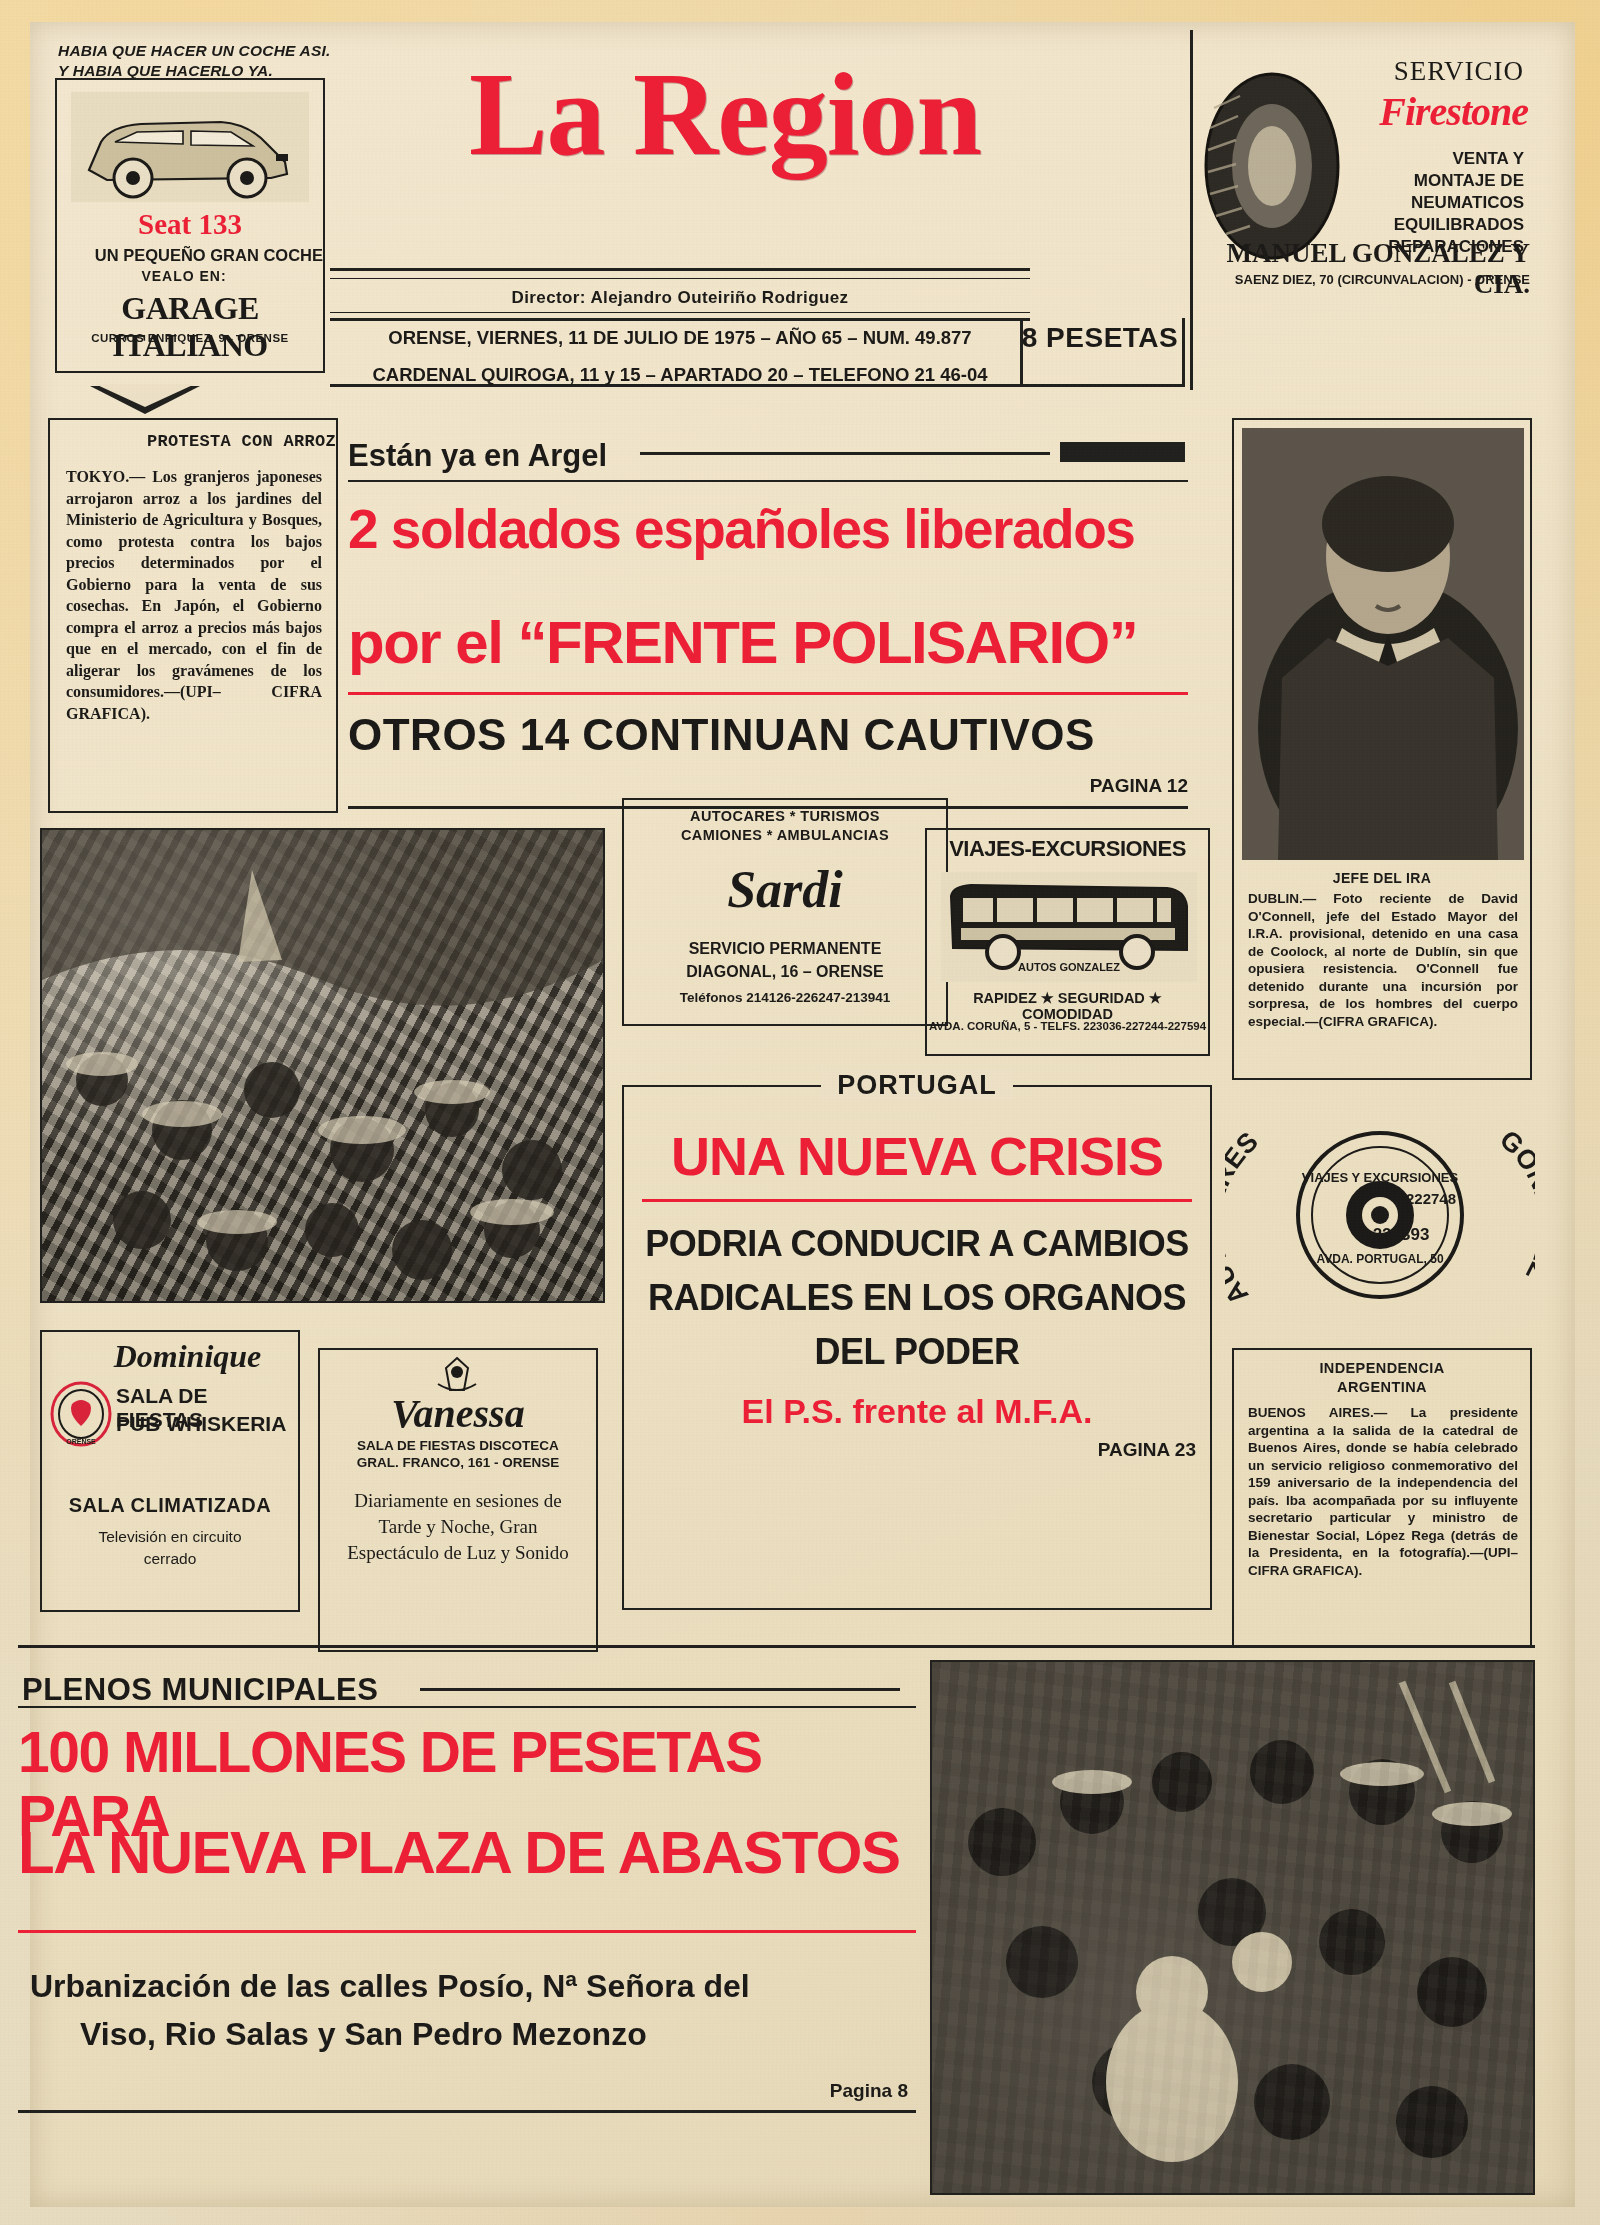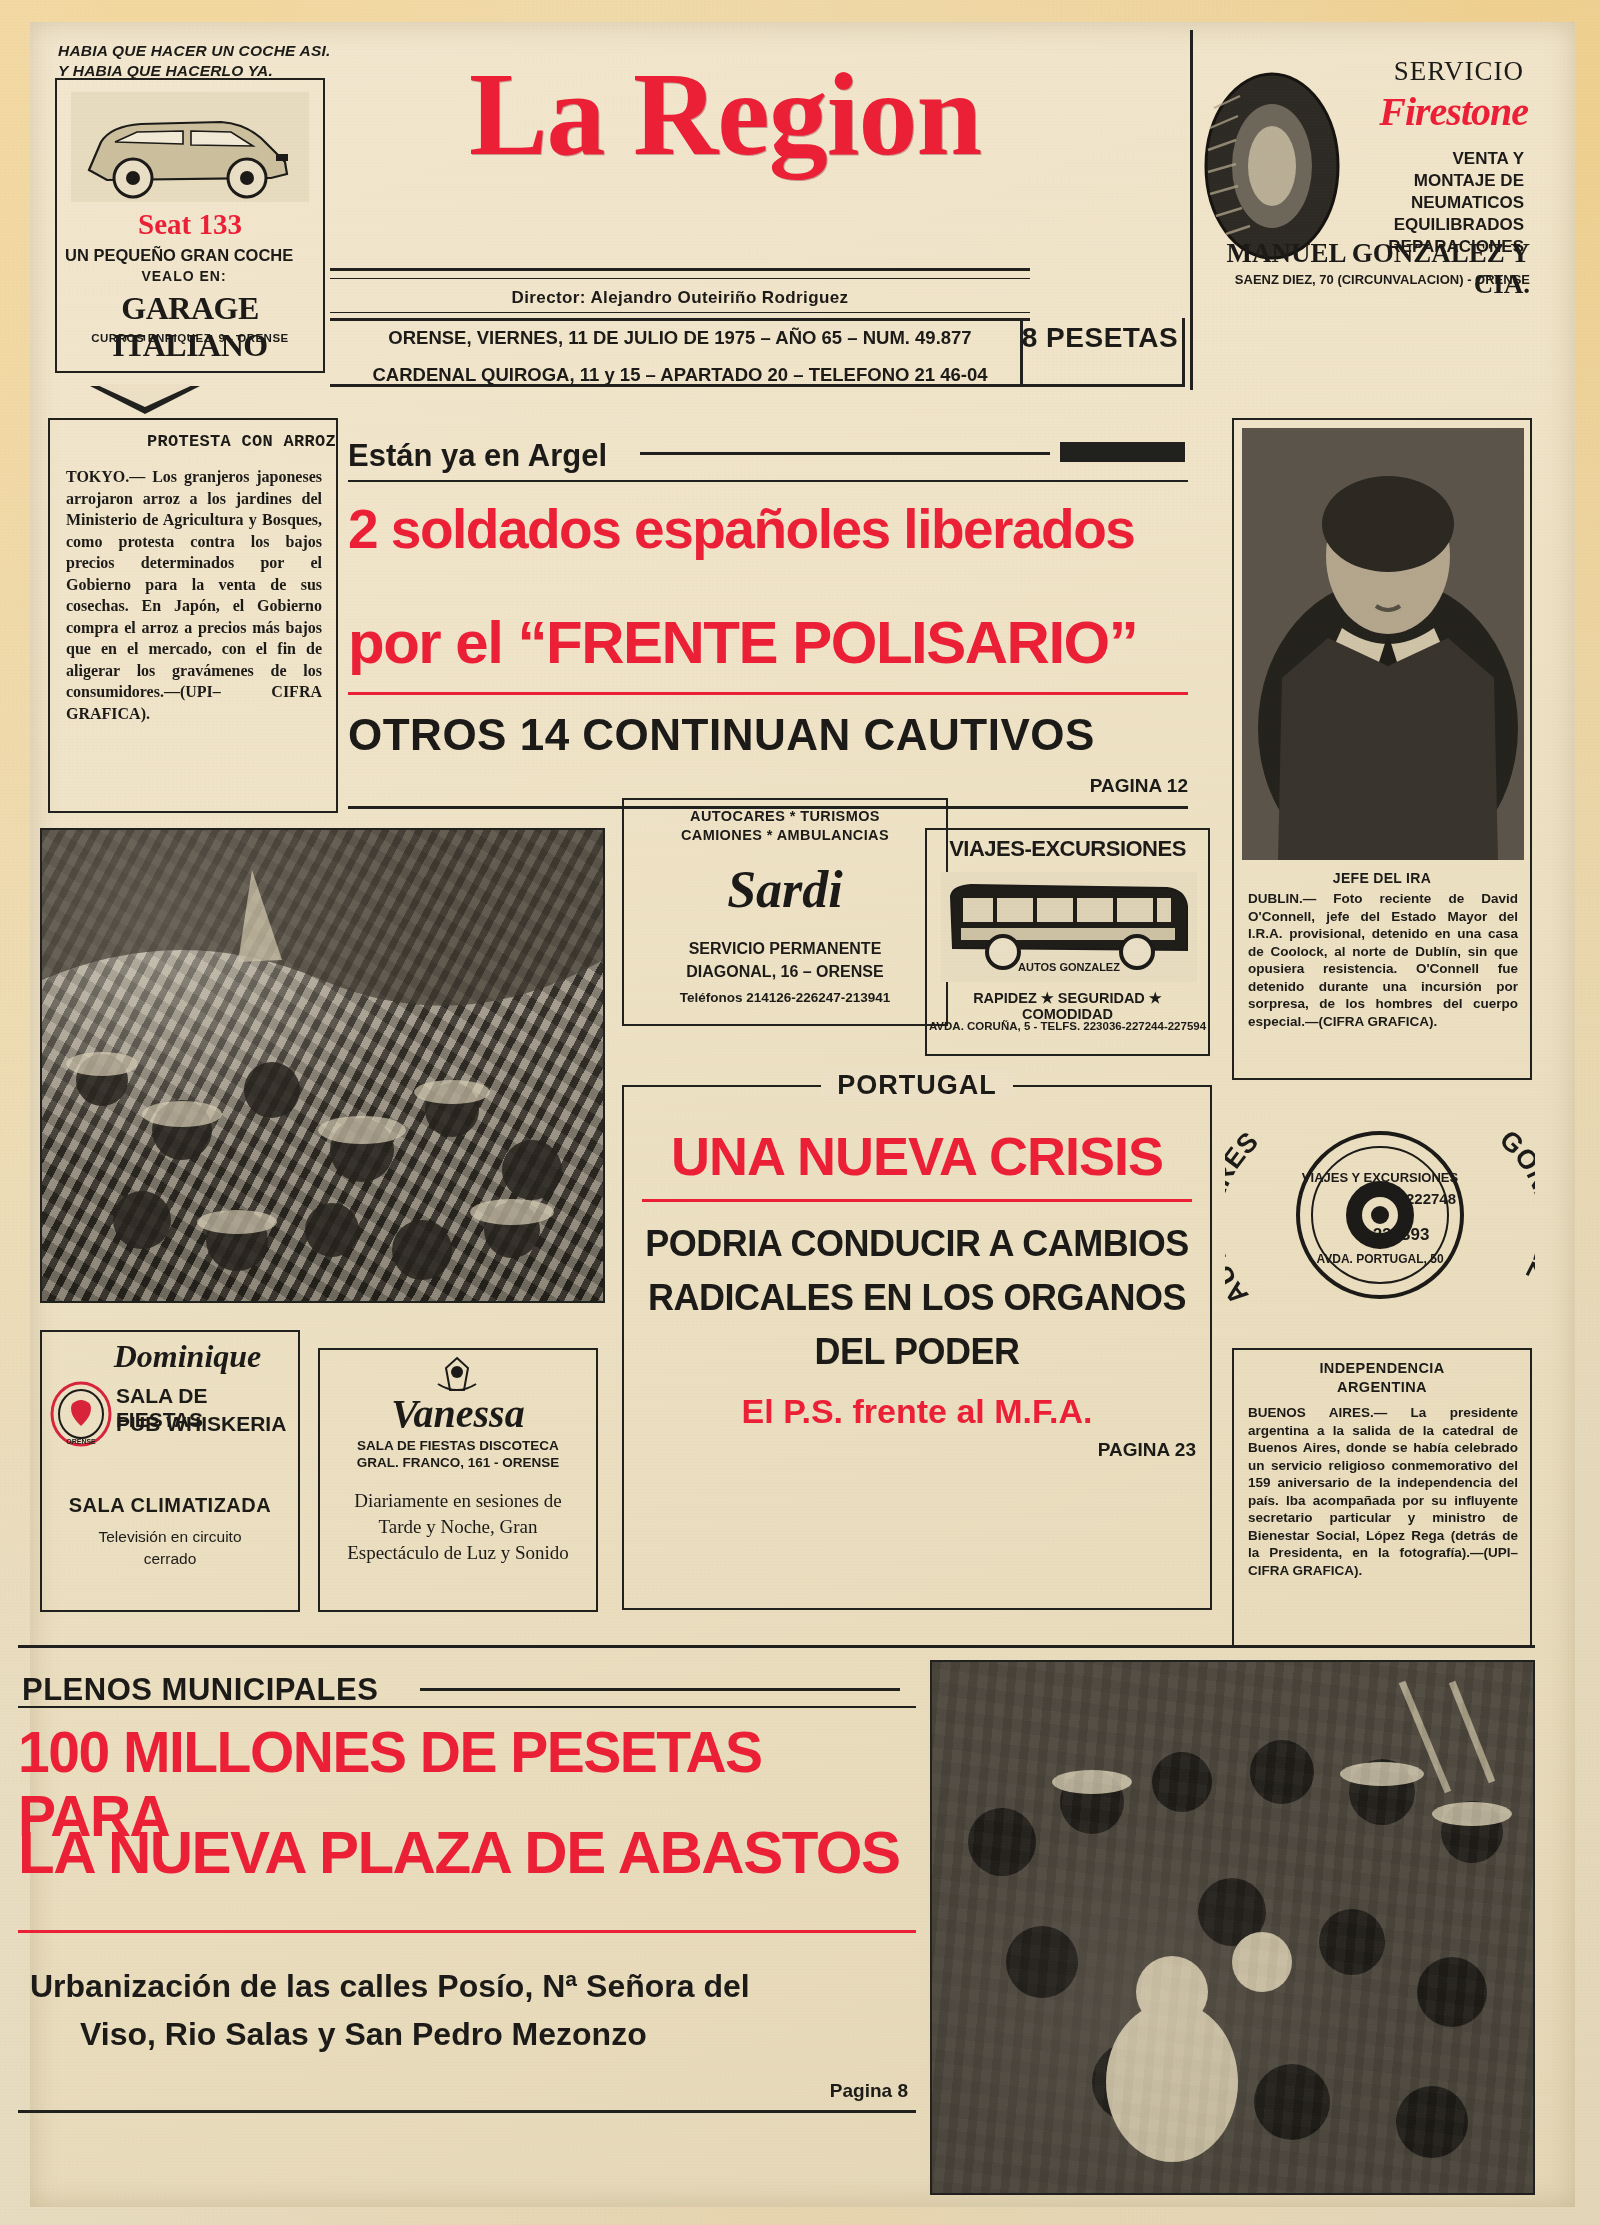--- a/index.html
+++ b/index.html
@@ -32,21 +32,21 @@
   #pub-line1{position:absolute;left:330px;top:327px;width:700px;text-align:center;font-size:18.5px;font-weight:bold;color:#1b1a18;}
   #pub-line2{position:absolute;left:330px;top:356px;width:700px;text-align:center;font-size:18.5px;font-weight:bold;color:#1b1a18;margin-top:8px;}
   #price{position:absolute;left:1020px;top:322px;width:160px;text-align:center;font-size:28px;font-weight:bold;color:#1b1a18;letter-spacing:.5px;}
 
   
   #seat-ad{left:55px;top:78px;width:270px;height:295px;}
   #seat-top1{position:absolute;left:58px;top:42px;width:290px;font-size:15.5px;font-weight:bold;font-style:italic;color:#1b1a18;letter-spacing:.2px;}
   #seat-top2{position:absolute;left:58px;top:62px;width:290px;font-size:15.5px;font-weight:bold;font-style:italic;color:#1b1a18;letter-spacing:.2px;}
   .carbox{position:absolute;left:14px;top:12px;width:238px;height:110px;}
   #seat-name{position:absolute;left:0;right:0;top:128px;text-align:center;font-size:29px;font-weight:bold;color:#ec1f36;font-family:"Liberation Serif",serif;}
-  #seat-sub{position:absolute;left:8px;right:0;top:166px;text-align:left;font-size:16.5px;font-weight:bold;color:#1b1a18;}
+  #seat-sub{position:absolute;left:16px;right:0;top:166px;text-align:right;font-size:16.5px;font-weight:bold;color:#1b1a18;}
   #seat-see{position:absolute;left:0;right:12px;top:188px;text-align:center;font-size:14px;font-weight:bold;color:#1b1a18;letter-spacing:1px;}
   #seat-garage{position:absolute;left:0;right:0;top:210px;text-align:center;font-size:32px;font-weight:bold;color:#1b1a18;font-family:"Liberation Serif",serif;letter-spacing:-.5px;}
   #seat-addr{position:absolute;left:0;right:0;top:252px;text-align:center;font-size:11.5px;font-weight:bold;color:#1b1a18;letter-spacing:.5px;}
 
   
   #fire-ad{left:1200px;top:38px;width:330px;height:340px;border:none;}
   #fire-servicio{position:absolute;right:6px;top:18px;font-size:27px;color:#1b1a18;font-family:"Liberation Serif",serif;letter-spacing:1px;}
   #fire-brand{position:absolute;right:2px;top:50px;font-size:40px;font-weight:bold;color:#ec1f36;font-family:"Liberation Serif",serif;font-style:italic;letter-spacing:-1px;}
   #fire-l1{position:absolute;right:6px;top:110px;font-size:17px;font-weight:bold;color:#1b1a18;text-align:right;line-height:22px;width:220px;}
   #fire-dealer{position:absolute;right:0px;top:200px;font-size:27px;font-weight:bold;color:#1b1a18;font-family:"Liberation Serif",serif;width:330px;text-align:right;}
@@ -116,21 +116,21 @@
   
   #dominique-ad{left:40px;top:1330px;width:260px;height:282px;}
   #dom-name{position:absolute;left:11px;right:0;top:6px;text-align:center;font-size:32px;font-weight:bold;font-style:italic;color:#1b1a18;font-family:"Liberation Serif",serif;padding-left:24px;}
   #dom-l1{position:absolute;left:74px;top:52px;font-size:21px;font-weight:bold;color:#1b1a18;}
   #dom-l2{position:absolute;left:74px;top:80px;font-size:21px;font-weight:bold;color:#1b1a18;}
   #dom-l3{position:absolute;left:0;right:0;top:162px;text-align:center;font-size:20px;font-weight:bold;color:#1b1a18;letter-spacing:.5px;}
   #dom-l4{position:absolute;left:0;right:0;top:196px;text-align:center;font-size:15.5px;color:#1b1a18;}
   #dom-l5{position:absolute;left:0;right:0;top:218px;text-align:center;font-size:15.5px;color:#1b1a18;}
 
   
-  #vanessa-ad{left:318px;top:1348px;width:280px;height:264px;}
+  #vanessa-ad{left:318px;top:1348px;width:280px;height:304px;}
   #van-name{position:absolute;left:0;right:0;top:40px;text-align:center;font-size:40px;font-weight:bold;font-style:italic;color:#1b1a18;font-family:"Liberation Serif",serif;}
   #van-l1{position:absolute;left:0;right:0;top:88px;text-align:center;font-size:13.5px;font-weight:bold;color:#1b1a18;}
   #van-l2{position:absolute;left:0;right:0;top:105px;text-align:center;font-size:13.5px;font-weight:bold;color:#1b1a18;}
   #van-l3{position:absolute;left:12px;right:12px;top:138px;text-align:center;font-size:19px;line-height:26px;color:#1b1a18;font-family:"Liberation Serif",serif;}
 
   
   #indep-box{left:1232px;top:1348px;width:300px;height:300px;}
   #indep-t1{position:absolute;left:0;right:0;top:10px;text-align:center;font-size:14.5px;font-weight:bold;color:#1b1a18;letter-spacing:.4px;}
   #indep-t2{position:absolute;left:0;right:0;top:29px;text-align:center;font-size:14.5px;font-weight:bold;color:#1b1a18;letter-spacing:.4px;}
   #indep-body{position:absolute;left:14px;right:12px;top:54px;font-size:13.5px;line-height:17.5px;color:#1b1a18;text-align:justify;font-weight:bold;}

